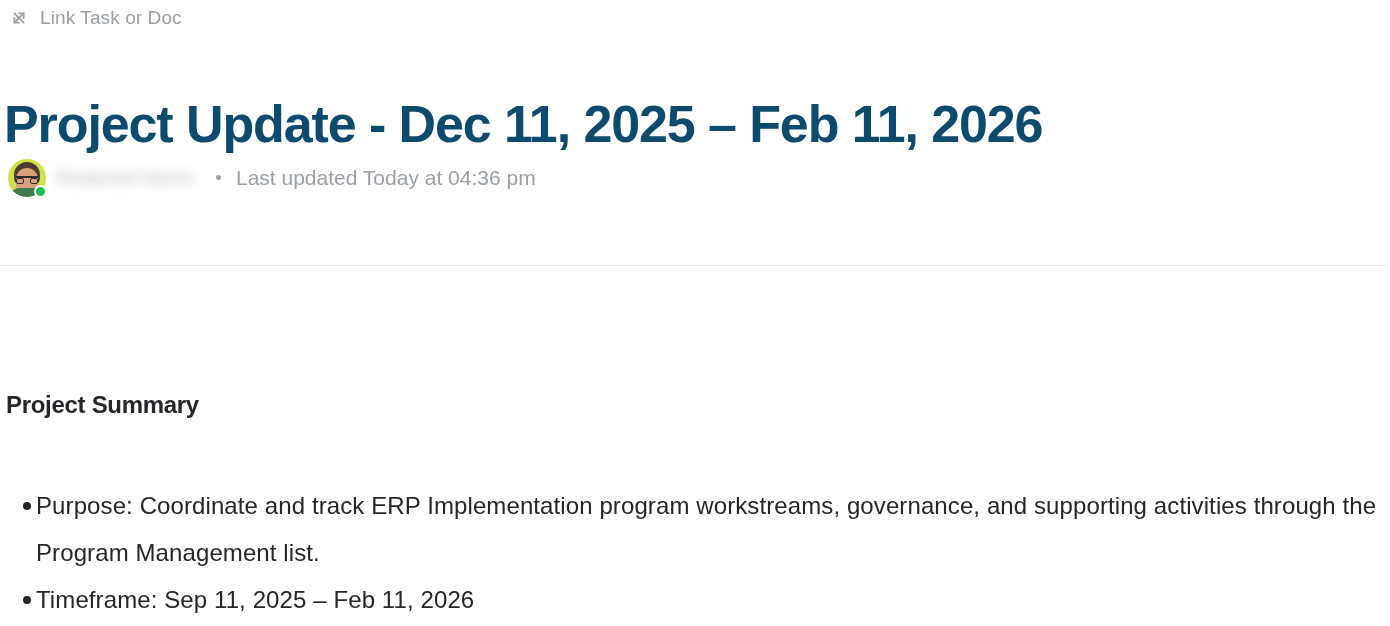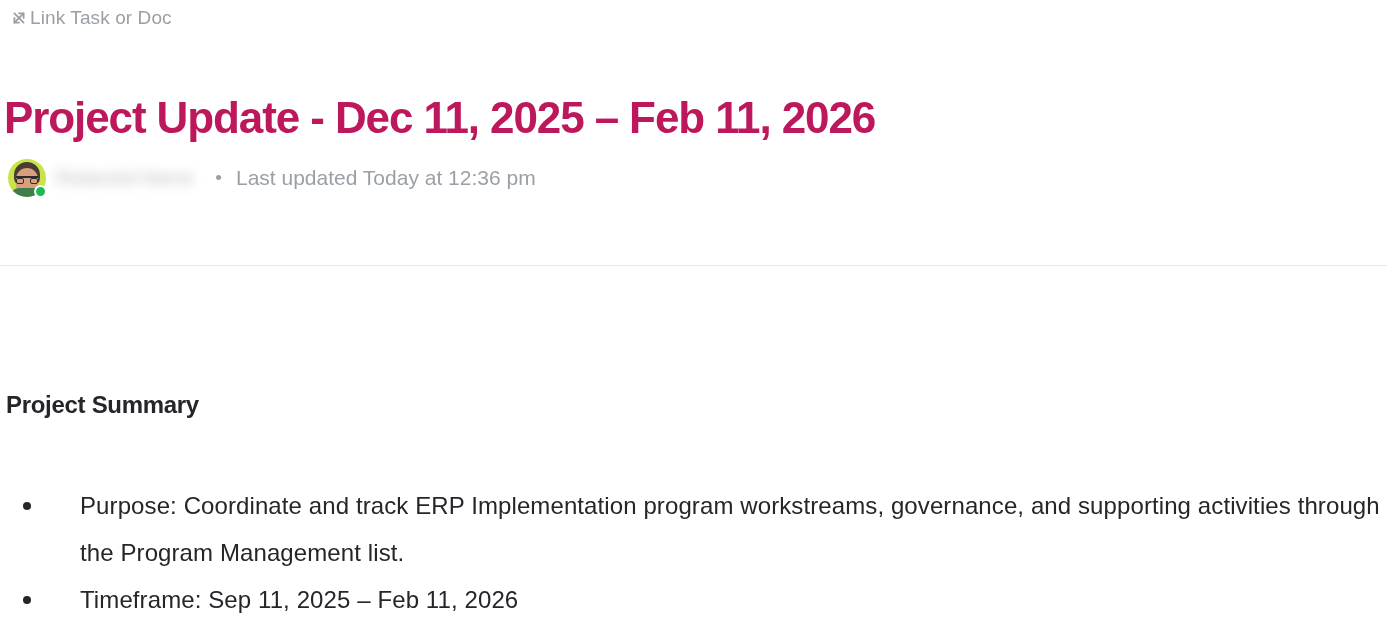--- a/index.html
+++ b/index.html
@@ -23,20 +23,21 @@
     background: #ffffff;
   }
 
   
   .link-row {
     position: absolute;
     left: 8px;
     top: 4px;
     display: flex;
     align-items: center;
+    gap: 10px;
     height: 28px;
     cursor: pointer;
   }
   .link-icon {
     width: 22px;
     height: 22px;
     display: block;
     flex: 0 0 auto;
     color: #9aa0a6;
   }
@@ -46,25 +47,25 @@
     color: #9aa0a6;
     letter-spacing: 0.1px;
     white-space: nowrap;
   }
 
   
   .doc-title {
     position: absolute;
     left: 4px;
     top: 58px;
-    font-size: 44px;
+    font-size: 52px;
     line-height: 62px;
     font-weight: 700;
     letter-spacing: -1.1px;
-    color: #be185d;
+    color: #0c4a6e;
     white-space: nowrap;
   }
 
   
   .meta-row {
     position: absolute;
     left: 8px;
     top: 158px;
     display: flex;
     align-items: center;
@@ -194,21 +195,21 @@
     position: absolute;
     left: 0px;
     top: 482px;
     width: 1390px;
     margin: 0;
     padding: 0;
     list-style: none;
   }
   .bullet-item {
     position: relative;
-    padding-left: 80px;
+    padding-left: 36px;
     font-size: 24px;
     line-height: 47px;
     color: #25262a;
     letter-spacing: 0.1px;
   }
   .bullet-item .dot {
     position: absolute;
     left: 23px;
     top: 20px;
     width: 8px;
@@ -242,21 +243,21 @@
       <div class="avatar">
         <span class="face-hair"></span>
         <span class="face-skin"></span>
         <span class="glasses"></span>
         <span class="shirt"></span>
       </div>
       <span class="status-dot"></span>
     </div>
     <span class="author-name">Redacted Name</span>
     <span class="meta-sep">•</span>
-    <span class="meta-updated">Last updated Today at 12:36 pm</span>
+    <span class="meta-updated">Last updated Today at 04:36 pm</span>
   </div>
 
   <div class="divider"></div>
 
   <h2 class="section-heading">Project Summary</h2>
 
   <ul class="bullet-list">
     <li class="bullet-item">
       <span class="dot"></span>
       <span class="bullet-text">Purpose: Coordinate and track ERP Implementation program workstreams, governance, and supporting activities through the Program Management list.</span>

